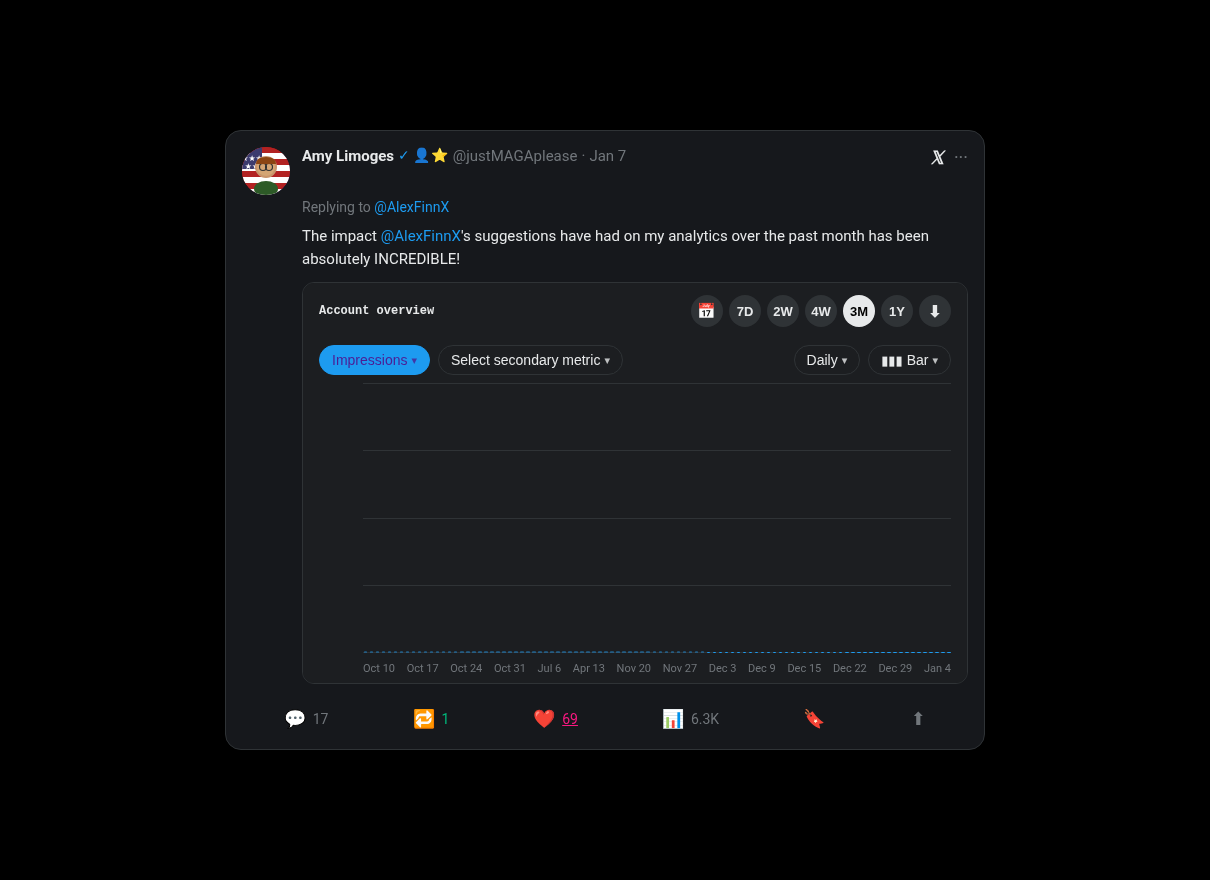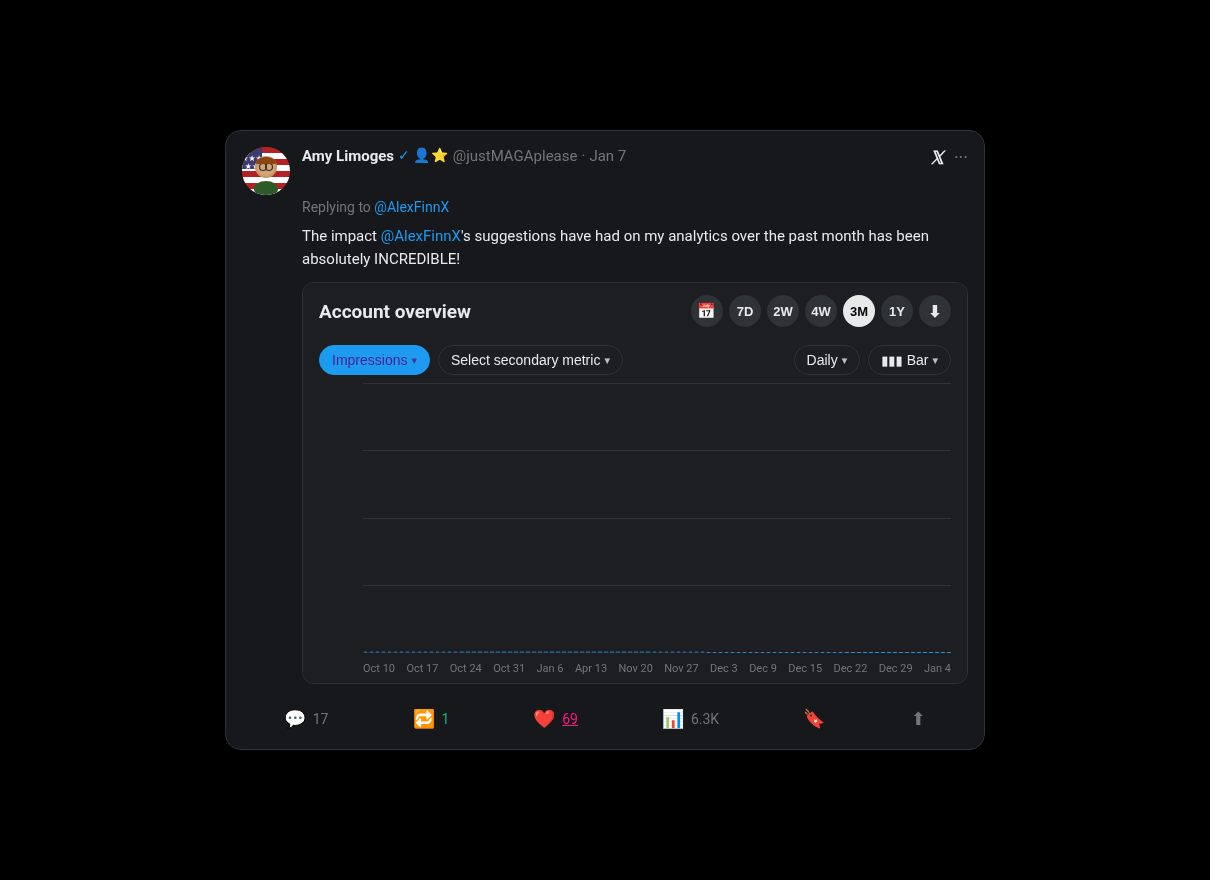--- a/index.html
+++ b/index.html
@@ -124,22 +124,23 @@
     }
     .chart-header {
       display: flex;
       align-items: center;
       justify-content: space-between;
       padding: 12px 16px 10px;
       background: #1c1e21;
     }
     .chart-title {
       font-weight: 700;
-      font-size: 19px;
+      font-size: 12px;
       color: #e7e9ea;
+      font-family: Liberation Mono, monospace;
     }
     .time-buttons {
       display: flex;
       align-items: center;
       gap: 6px;
     }
     .time-btn {
       background: #2f3336;
       border: none;
       border-radius: 50%;
@@ -723,21 +724,21 @@
               <div class="bar" style="height: 14%;"></div>
             </div>
           </div>
 
         <div class="x-axis">
           <div class="x-labels">
             <span class="x-label">Oct 10</span>
             <span class="x-label">Oct 17</span>
             <span class="x-label">Oct 24</span>
             <span class="x-label">Oct 31</span>
-            <span class="x-label">Jan 6</span>
+            <span class="x-label">Jul 6</span>
             <span class="x-label">Apr 13</span>
             <span class="x-label">Nov 20</span>
             <span class="x-label">Nov 27</span>
             <span class="x-label">Dec 3</span>
             <span class="x-label">Dec 9</span>
             <span class="x-label">Dec 15</span>
             <span class="x-label">Dec 22</span>
             <span class="x-label">Dec 29</span>
             <span class="x-label">Jan 4</span>
           </div>

